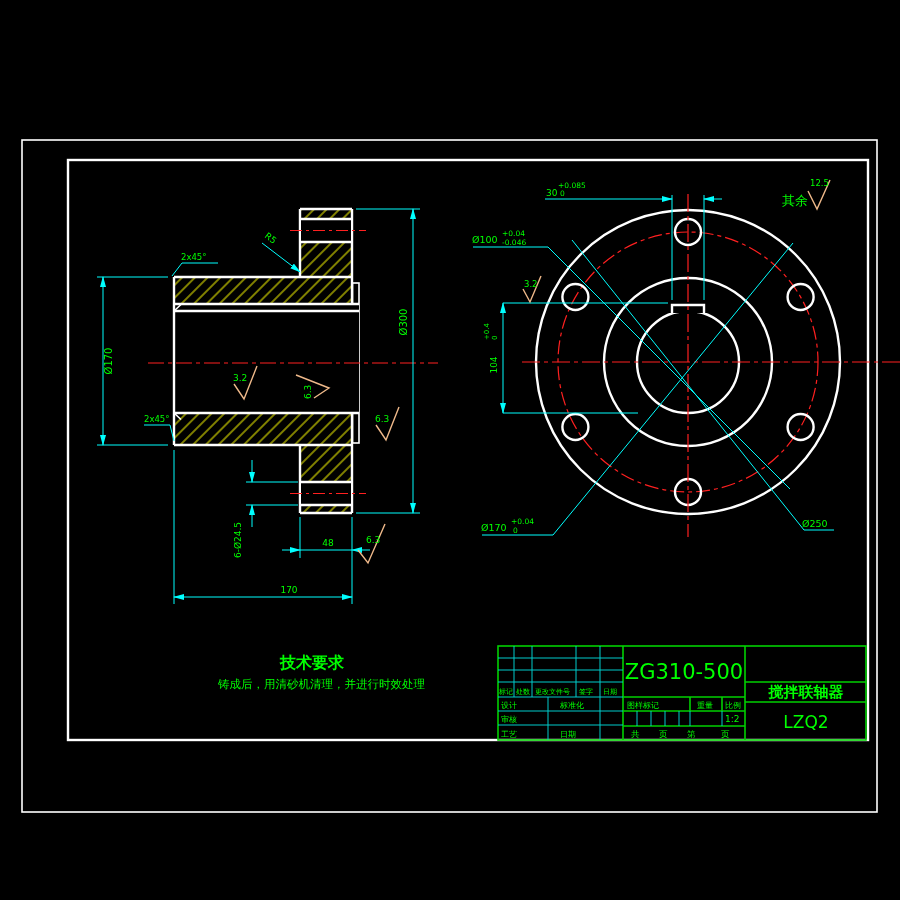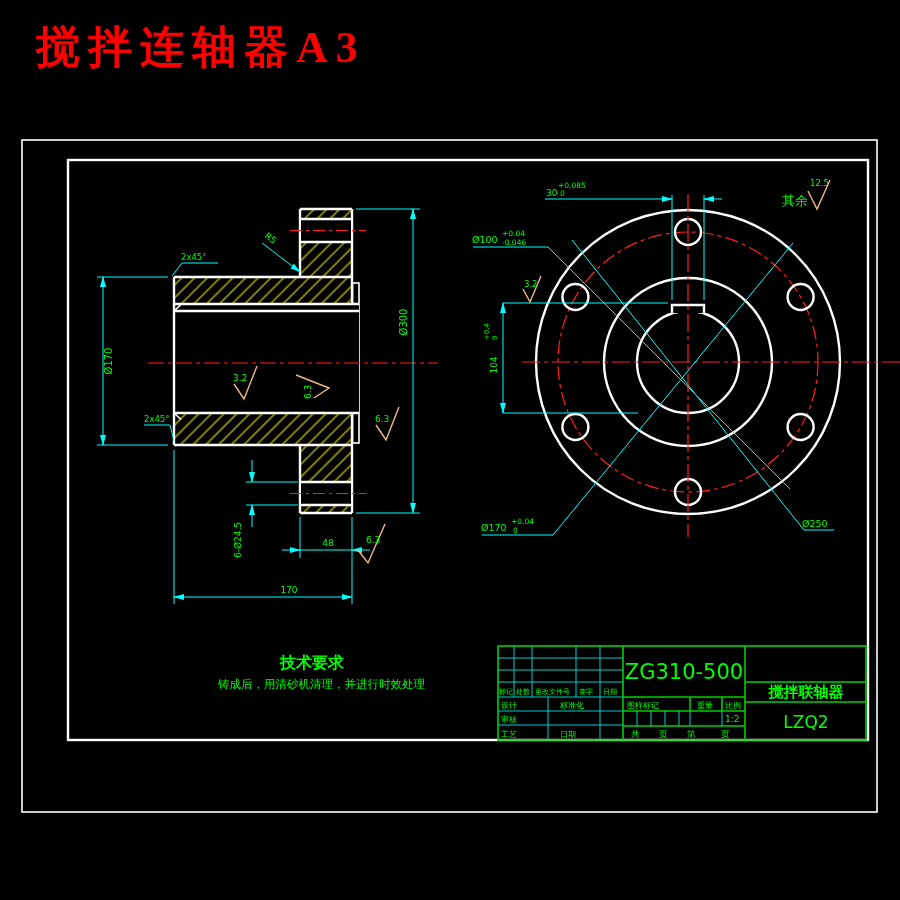--- a/index.html
+++ b/index.html
@@ -14,21 +14,20 @@
   .wthin{stroke:#ffffff;stroke-width:1.6;fill:none;}
   .red{stroke:#ff2020;stroke-width:1.2;fill:none;}
   .tan{stroke:#efb98a;stroke-width:1.4;fill:none;}
   .tbg{stroke:#00d000;stroke-width:1.6;fill:none;}
   .tbc{stroke:#00cccc;stroke-width:1;fill:none;}
 </style>
 </head>
 <body>
 
 <div id="stage">
-  <div id="main-title">搅拌连轴器A3</div>
 
   <svg width="900" height="900" viewBox="0 0 900 900">
     <defs>
       <pattern id="hatch" width="9" height="9" patternUnits="userSpaceOnUse" patternTransform="rotate(45)">
         <rect width="9" height="9" fill="#000"></rect>
         <line x1="1" y1="0" x2="1" y2="9" stroke="#ffff00" stroke-width="1"></line>
       </pattern>
       <marker id="arr" markerWidth="12" markerHeight="8" refX="10" refY="3" orient="auto-start-reverse">
         <path d="M0,0 L11,3 L0,6 z" fill="#00ffff"></path>
       </marker>

